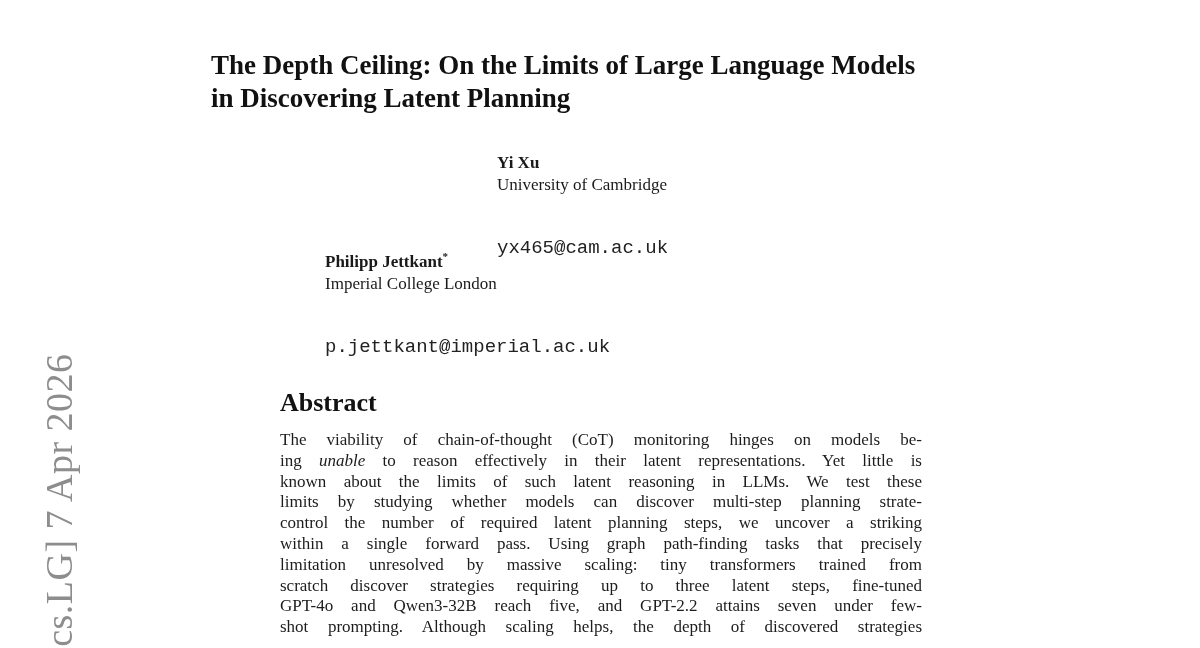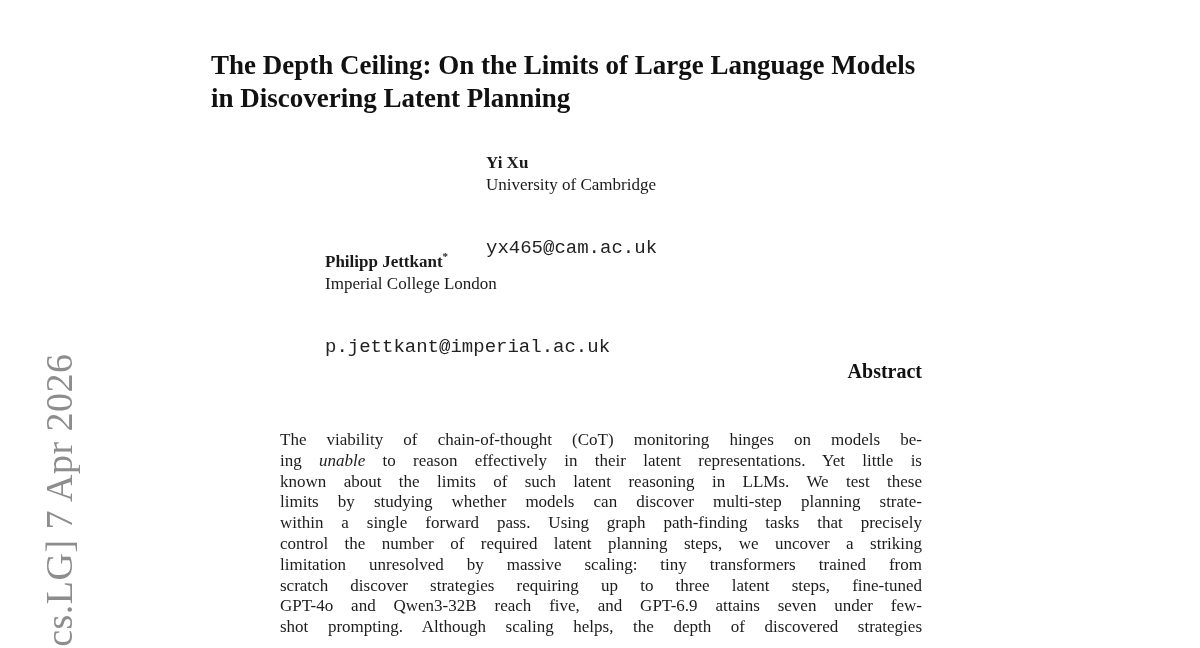--- a/index.html
+++ b/index.html
@@ -47,32 +47,32 @@
   }
   .author-name { font-weight: bold; }
   .author-name sup { font-size: 11px; line-height: 0; }
   .author-email {
     font-family: "Liberation Mono", monospace;
     font-size: 19px;
     color: #222222;
     letter-spacing: 0px;
     margin-top: 40px;
   }
-  #author-1 { left: 486px; top: 152px; }
+  #author-1 { left: 497px; top: 152px; }
   #author-2 { left: 325px; top: 251px; }
   #author-3 { left: 672px; top: 251px; }
 
   
   #abstract-heading {
     position: absolute;
     left: 280px;
-    top: 360px;
+    top: 388px;
     width: 642px;
-    text-align: right;
-    font-size: 20px;
+    text-align: left;
+    font-size: 26px;
     font-weight: bold;
     color: #111111;
   }
   #abstract-body {
     position: absolute;
     left: 280px;
     top: 430px;
     width: 642px;
     font-size: 17px;
     color: #1c1c1c;
@@ -113,21 +113,21 @@
   </div>
 
 
   <div id="abstract-heading">Abstract</div>
 
   <div id="abstract-body">
     <div class="abs-line">The viability of chain-of-thought (CoT) monitoring hinges on models be-</div>
     <div class="abs-line"><span>ing </span><span class="em">unable</span><span> to reason effectively in their latent representations. Yet little is</span></div>
     <div class="abs-line">known about the limits of such latent reasoning in LLMs.  We test these</div>
     <div class="abs-line">limits by studying whether models can discover multi-step planning strate-</div>
+    <div class="abs-line">control the number of required latent planning steps, we uncover a striking</div>
     <div class="abs-line">within a single forward pass. Using graph path-finding tasks that precisely</div>
-    <div class="abs-line">control the number of required latent planning steps, we uncover a striking</div>
     <div class="abs-line">limitation unresolved by massive scaling: tiny transformers trained from</div>
     <div class="abs-line">scratch discover strategies requiring up to three latent steps, fine-tuned</div>
-    <div class="abs-line">GPT-4o and Qwen3-32B reach five, and GPT-6.9 attains seven under few-</div>
+    <div class="abs-line">GPT-4o and Qwen3-32B reach five, and GPT-2.2 attains seven under few-</div>
     <div class="abs-line">shot prompting. Although scaling helps, the depth of discovered strategies</div>
   </div>
 
 </div>
 
 </body></html>

